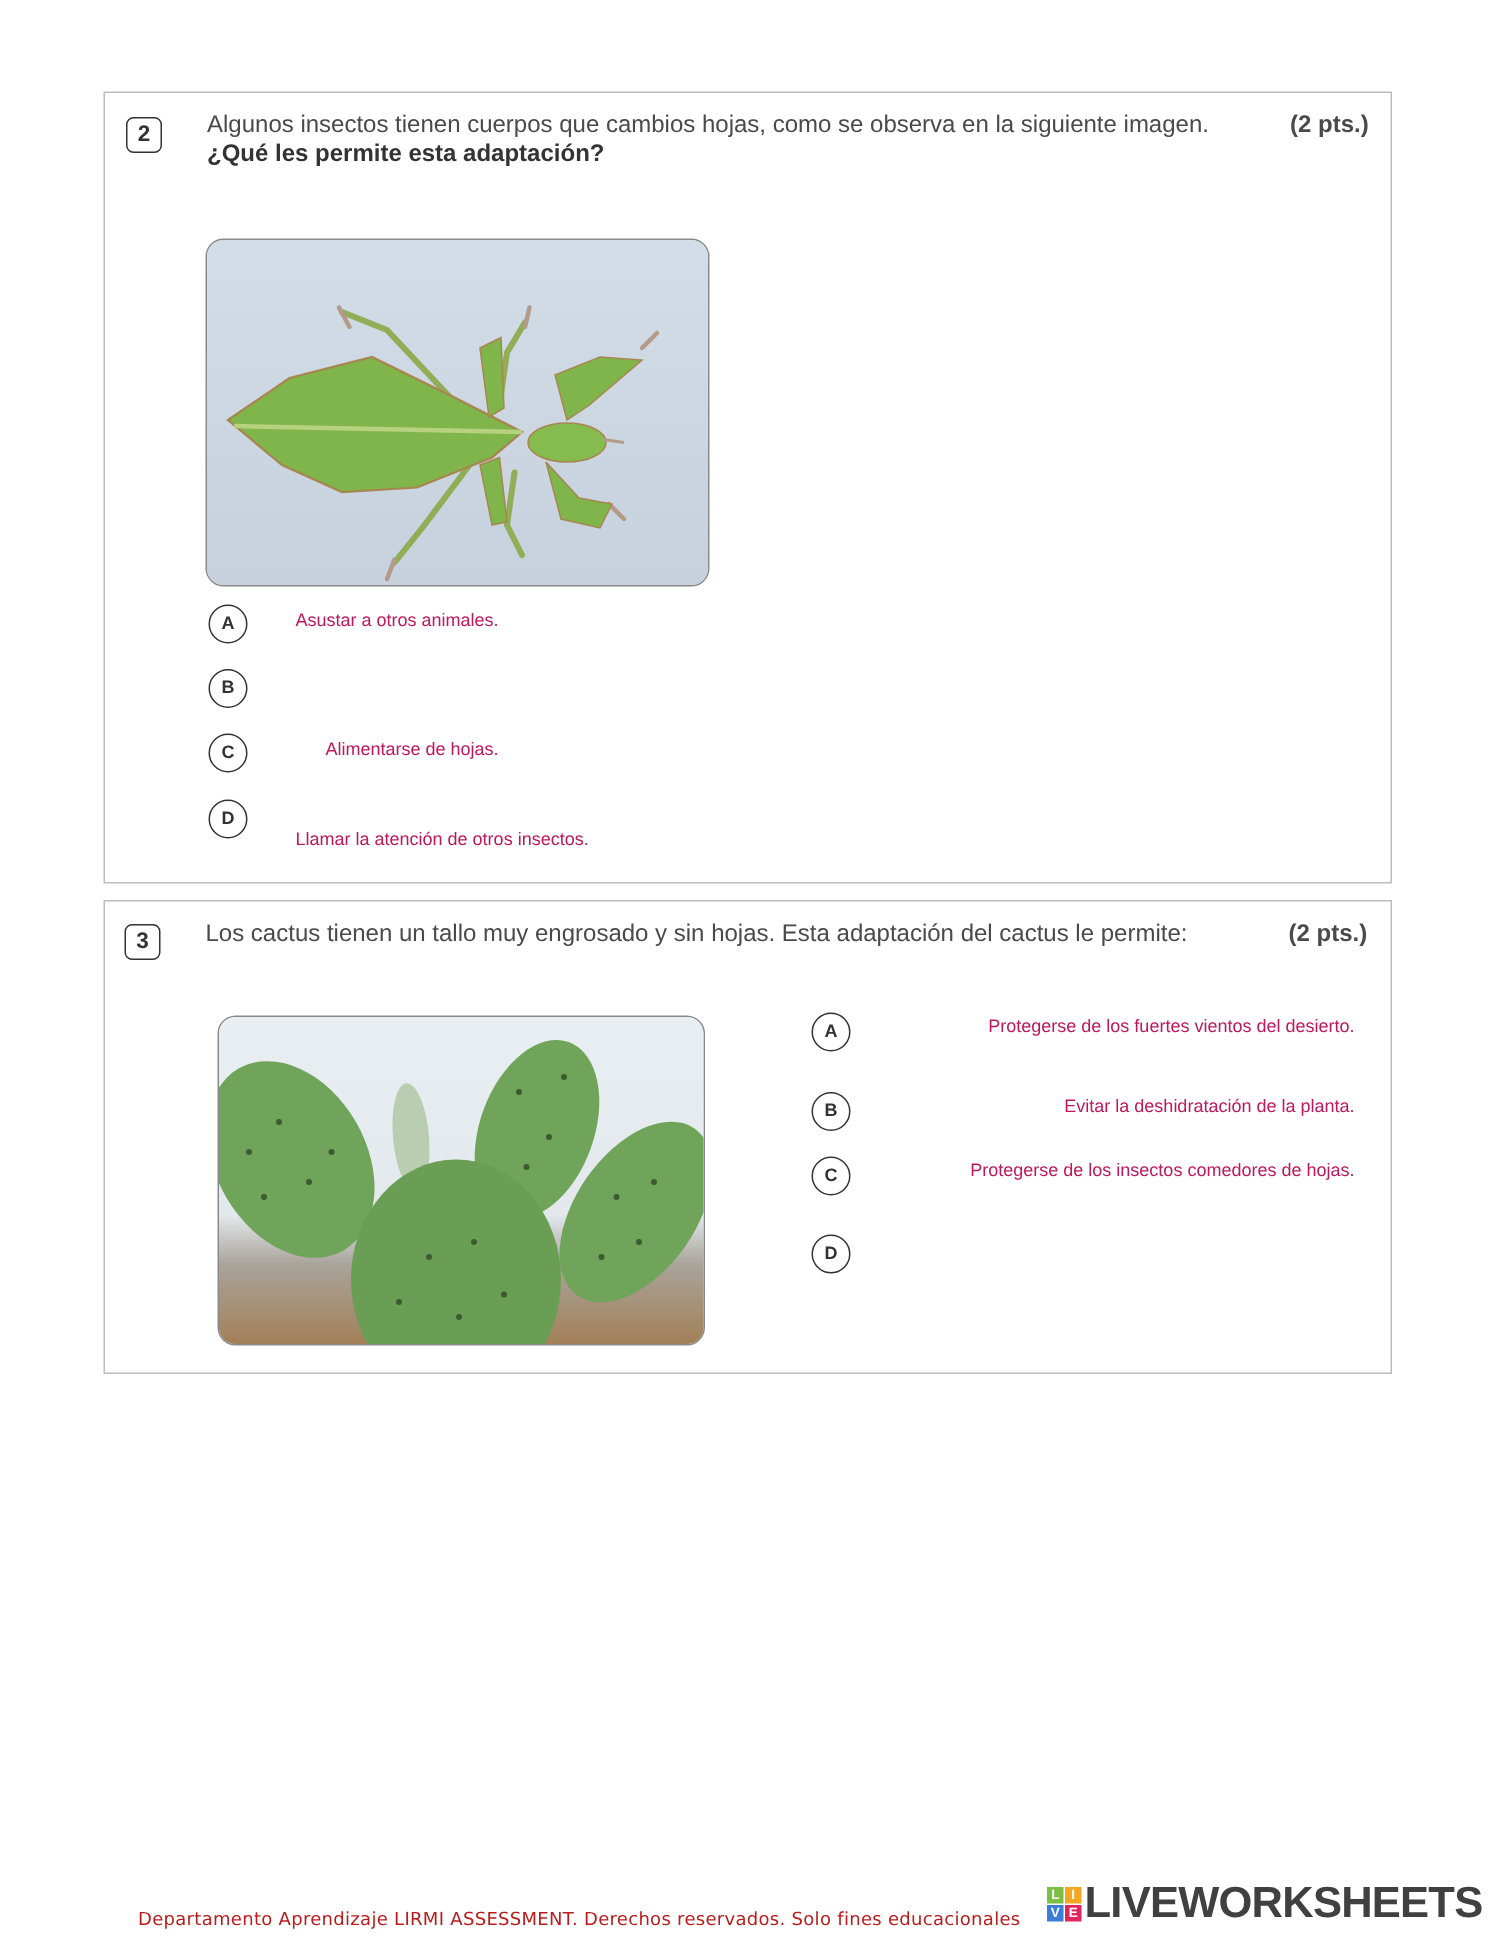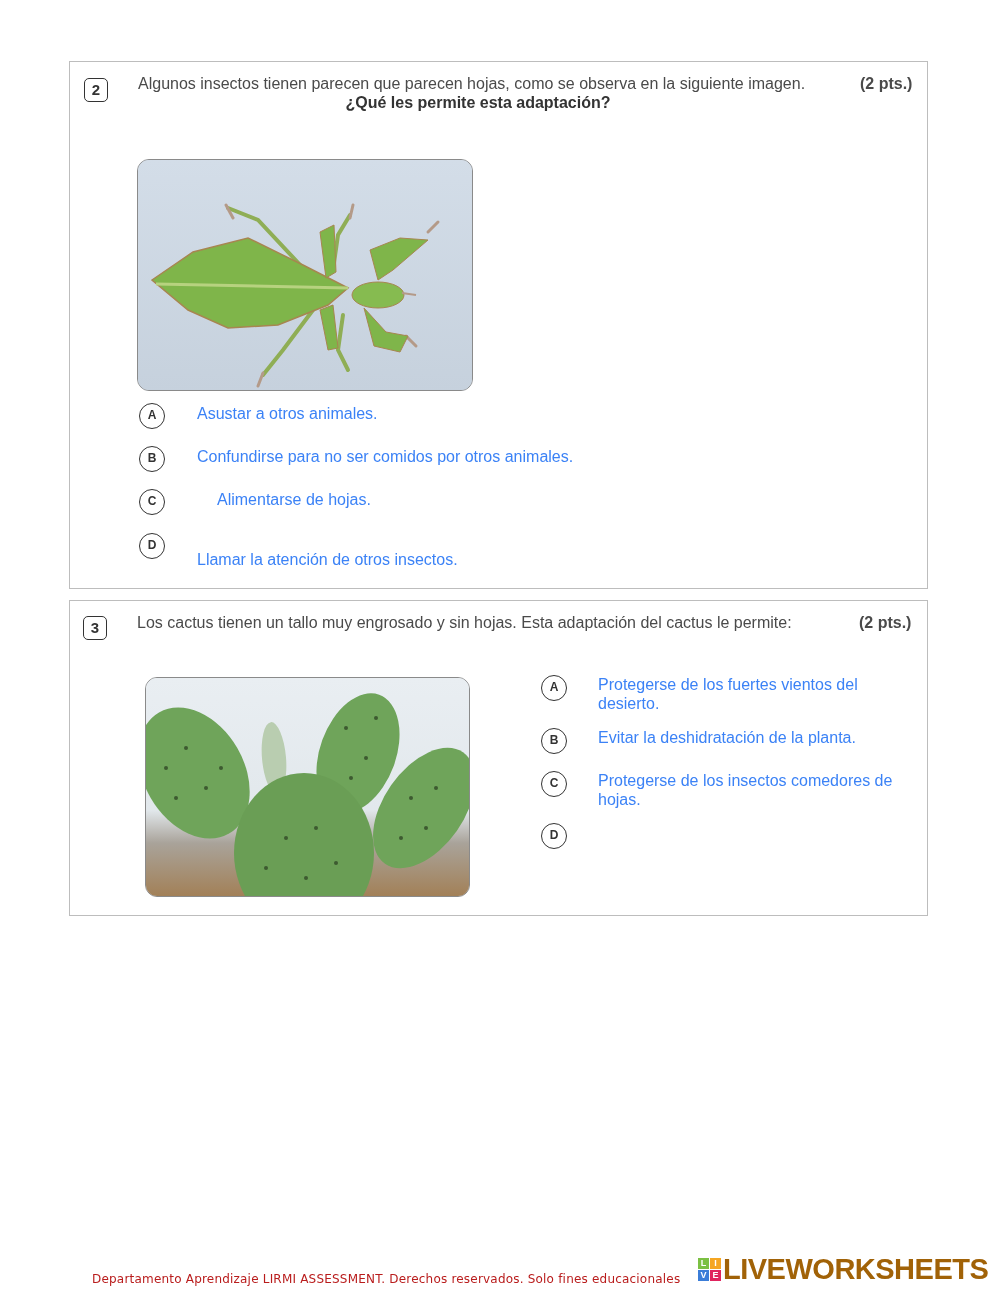--- a/index.html
+++ b/index.html
@@ -2,39 +2,39 @@
 <html><head>
 <meta charset="utf-8">
 <style>
   html, body { margin:0; padding:0; background:#ffffff; }
   body { width:1000px; height:1291px; position:relative; overflow:hidden; font-family:"Liberation Sans", sans-serif; color:#4a4a4a; }
   .qbox { position:absolute; left:69px; width:859px; border:1px solid #bdbdbd; background:#fff; box-sizing:border-box; }
   #q2 { top:61px; height:528px; }
   #q3 { top:600px; height:316px; }
   .qnum { position:absolute; width:24px; height:24px; border:1.5px solid #333; border-radius:5px; box-sizing:border-box; font-weight:bold; font-size:15px; color:#333; text-align:center; line-height:21px; }
   .qtext { position:absolute; font-size:16px; line-height:19px; color:#4a4a4a; }
-  .qtext .bold { font-weight:bold; color:#333;text-align:center; }
+  .qtext .bold { font-weight:bold; color:#333; }
   .pts { position:absolute; font-size:16px; font-weight:bold; color:#4a4a4a; }
   .opt { position:absolute; display:flex; align-items:flex-start; }
   .circle { width:26px; height:26px; border:1.5px solid #333; border-radius:50%; box-sizing:border-box; font-size:12px; font-weight:bold; color:#333; text-align:center; line-height:23px; flex:0 0 auto; }
-  .opt-text { font-size:16px; line-height:19px; color:#3b82f6; }
+  .opt-text { font-size:12px; line-height:19px; color:#be185d;text-align:right; }
   .img-frame { position:absolute; border:1px solid #8a8a8a; border-radius:12px; overflow:hidden; box-sizing:border-box; }
   .footer-text { position:absolute; left:92px; top:1272px; font-family:"DejaVu Sans", sans-serif; font-size:12px; color:#b91c1c; letter-spacing:0.2px; white-space:nowrap; }
   .logo { position:absolute; left:698px; top:1255px; display:flex; align-items:center; }
   .logo-grid { display:grid; grid-template-columns:11px 11px; grid-template-rows:11px 11px; gap:1px; margin-right:2px; }
   .logo-grid span { font-size:9px; font-weight:bold; color:#fff; text-align:center; line-height:11px; font-family:"Liberation Sans", sans-serif; }
-  .logo-word { font-family:"Liberation Sans", sans-serif; font-weight:bold; font-size:29px; color:#a16207; letter-spacing:-0.5px; line-height:29px; }
+  .logo-word { font-family:"Liberation Sans", sans-serif; font-weight:bold; font-size:29px; color:#404040; letter-spacing:-0.5px; line-height:29px; }
 </style>
 </head>
 <body>
 
 <div class="qbox" id="q2">
   <div class="qnum" style="left:14px; top:16px;">2</div>
   <div class="qtext" style="left:68px; top:12px; width:680px;">
-    <div>Algunos insectos tienen parecen que parecen hojas, como se observa en la siguiente imagen.</div>
+    <div>Algunos insectos tienen cuerpos que cambios hojas, como se observa en la siguiente imagen.</div>
     <div class="bold">¿Qué les permite esta adaptación?</div>
   </div>
   <div class="pts" style="left:790px; top:13px;">(2 pts.)</div>
 
   <div class="img-frame" style="left:67px; top:97px; width:336px; height:232px; background:#cfd9e3;">
     <svg width="336" height="232" viewBox="0 0 336 232">
       <defs>
         <linearGradient id="bg1" x1="0" y1="0" x2="0" y2="1">
           <stop offset="0" stop-color="#d3dde8"></stop>
           <stop offset="1" stop-color="#c6d1dd"></stop>
@@ -68,21 +68,20 @@
       <path d="M264 133 L278 135" stroke="#b49a88" stroke-width="2"></path>
     </svg>
   </div>
 
   <div class="opt" style="left:69px; top:341px;">
     <div class="circle">A</div>
     <div class="opt-text" style="margin-left:32px; margin-top:1px;">Asustar a otros animales.</div>
   </div>
   <div class="opt" style="left:69px; top:384px;">
     <div class="circle">B</div>
-    <div class="opt-text" style="margin-left:32px; margin-top:1px;">Confundirse para no ser comidos por otros animales.</div>
   </div>
   <div class="opt" style="left:69px; top:427px;">
     <div class="circle">C</div>
     <div class="opt-text" style="margin-left:52px; margin-top:1px;">Alimentarse de hojas.</div>
   </div>
   <div class="opt" style="left:69px; top:471px;">
     <div class="circle">D</div>
     <div class="opt-text" style="margin-left:32px; margin-top:17px;">Llamar la atención de otros insectos.</div>
   </div>
 </div>

